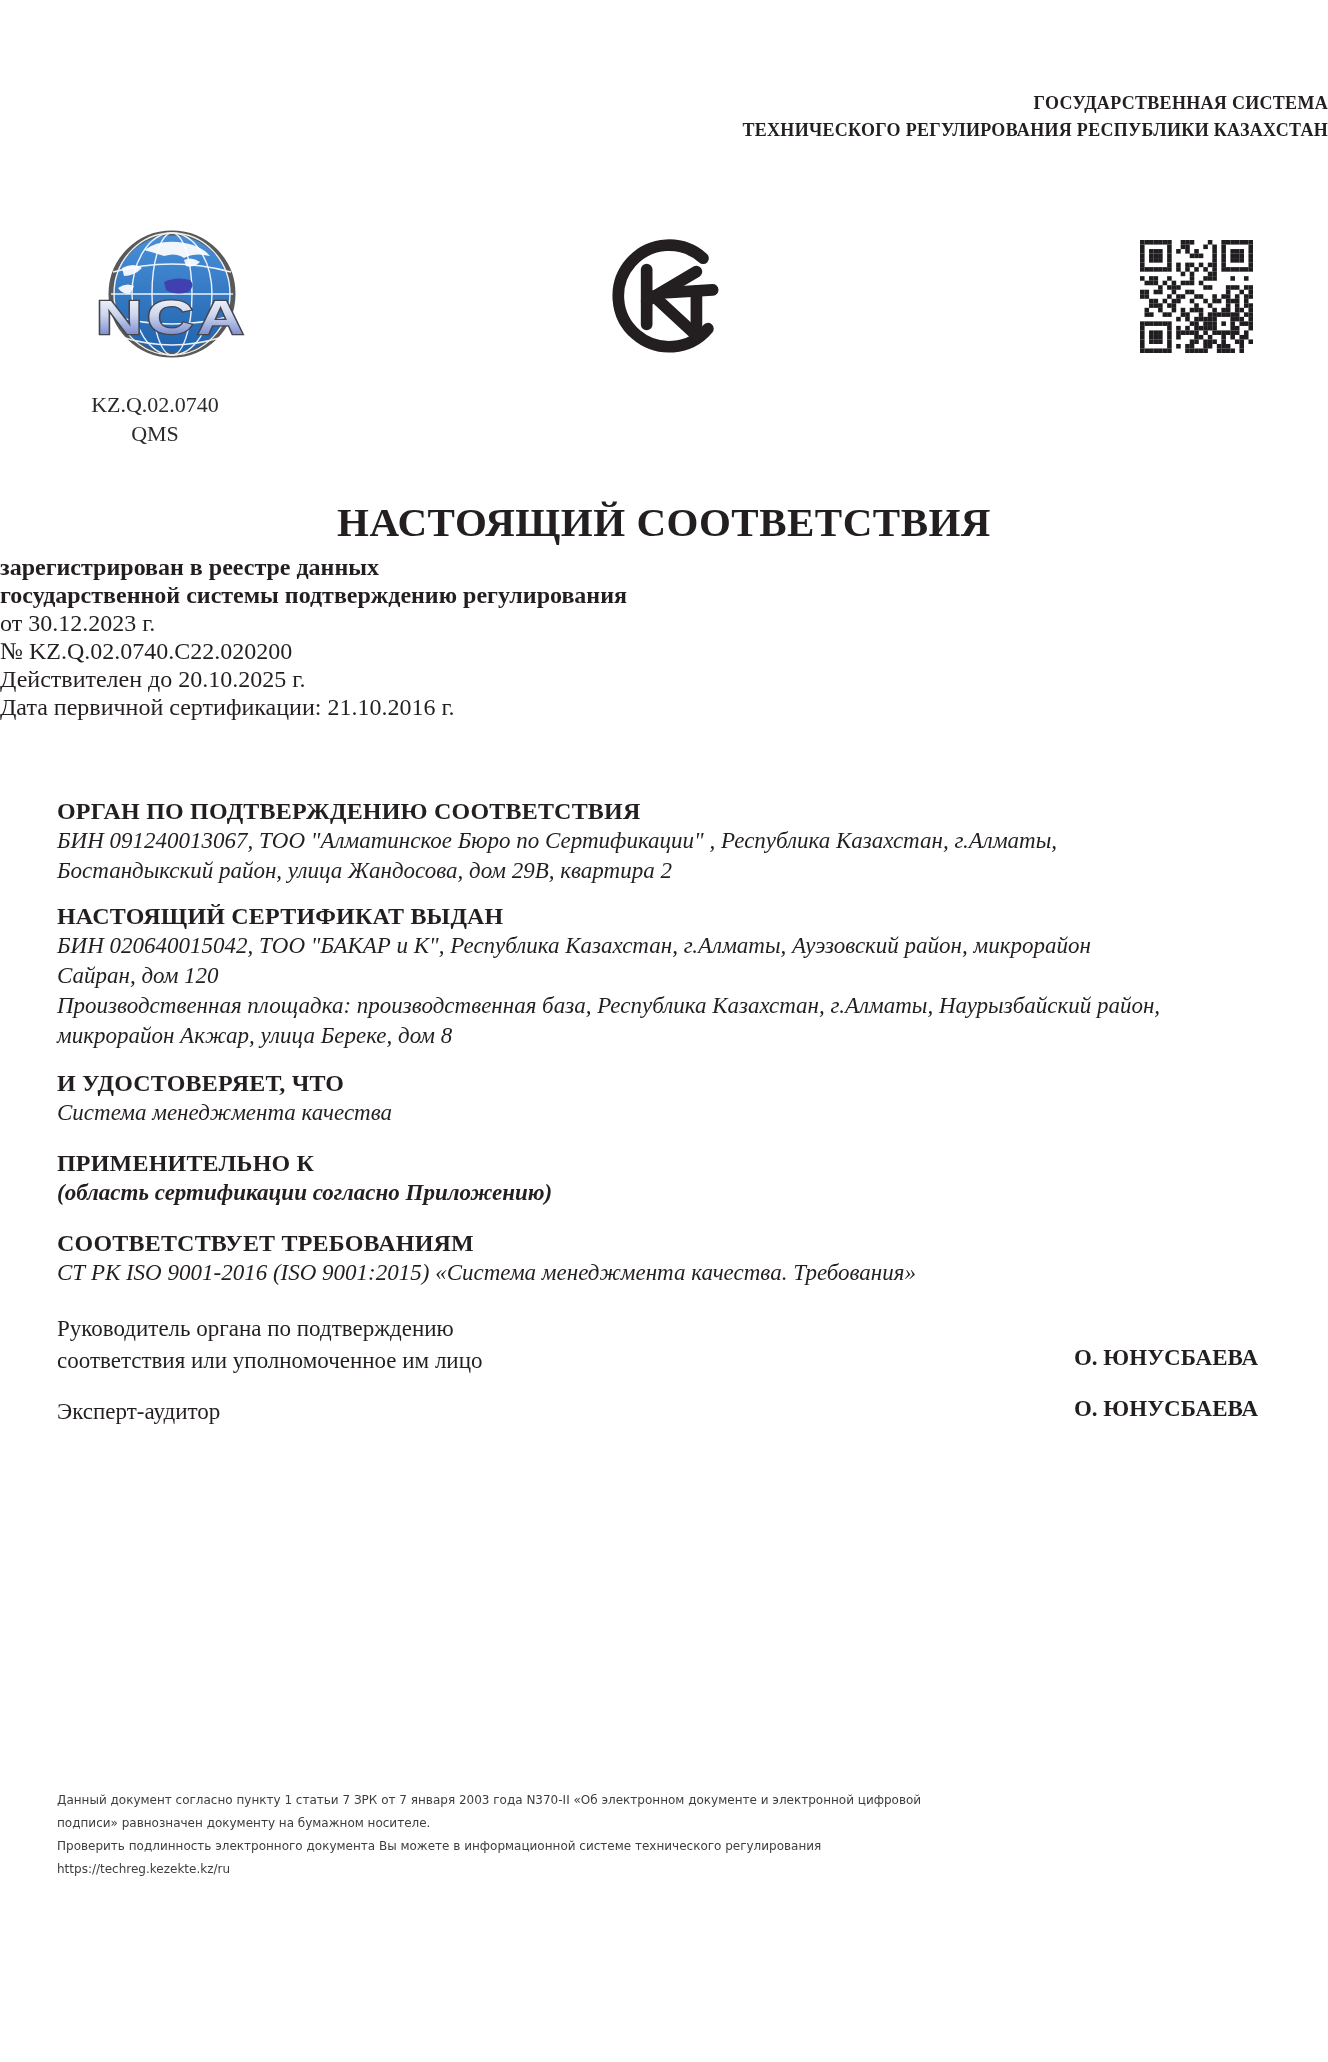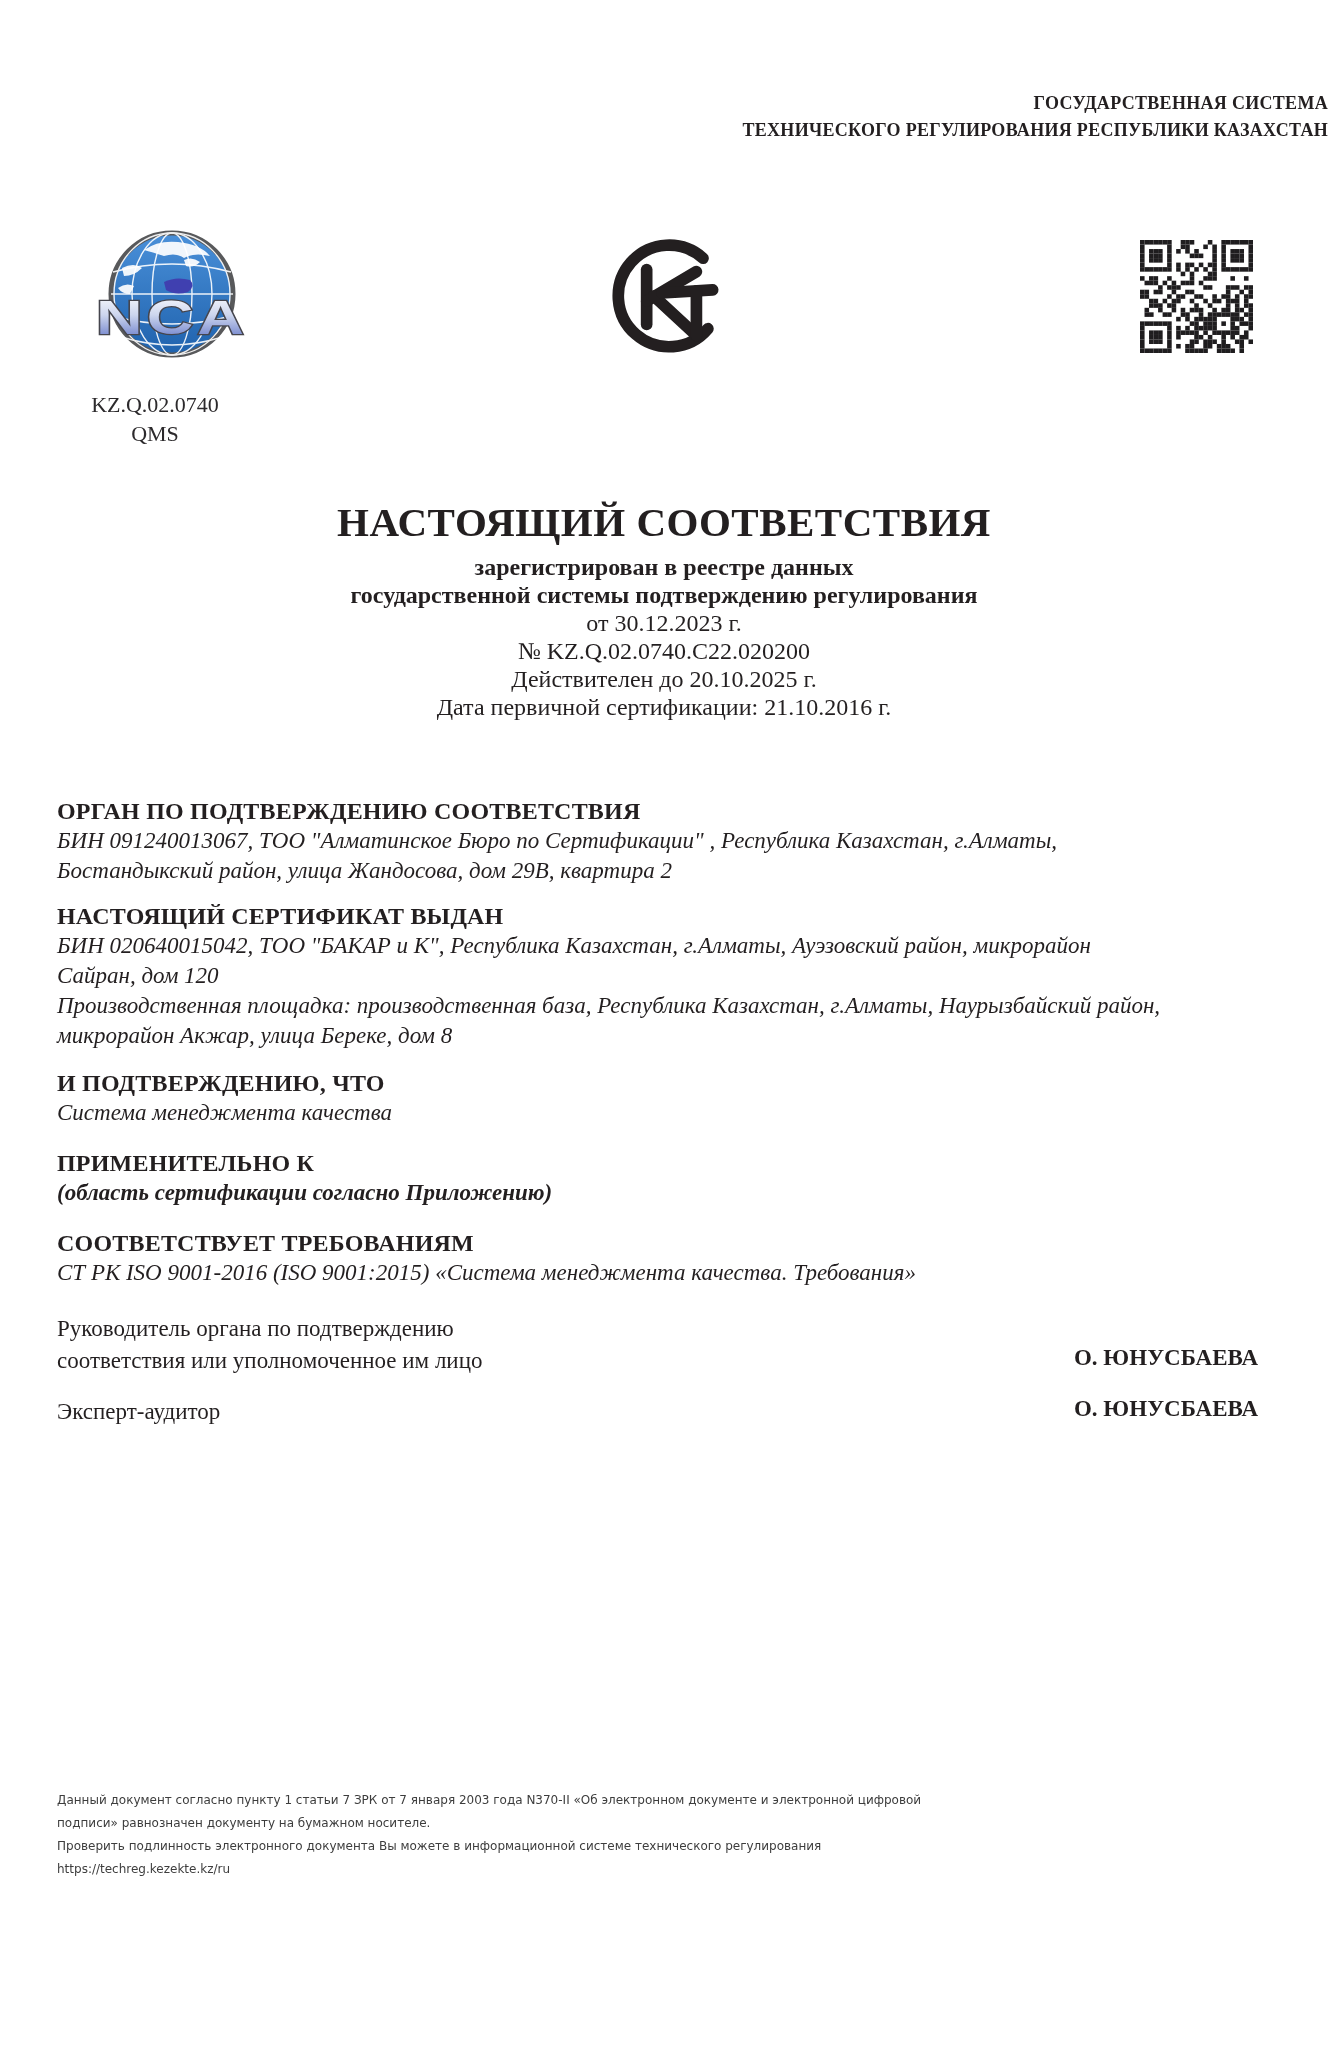--- a/index.html
+++ b/index.html
@@ -12,21 +12,21 @@
     font-size:18px;font-weight:bold;line-height:27px;letter-spacing:.3px;}
   
   .logo-nca{position:absolute;left:88px;top:228px;width:168px;height:136px;}
   .mark-kt{position:absolute;left:603px;top:230px;width:132px;height:132px;}
   .qr-box{position:absolute;left:1140px;top:240px;width:113px;height:113px;}
   .accr{position:absolute;left:80px;top:390px;width:150px;text-align:center;
     font-size:22px;line-height:29px;color:#2c2a2c;}
   
   .title-main{position:absolute;top:498px;left:0;width:100%;text-align:center;
     font-size:41px;font-weight:bold;letter-spacing:.5px;}
-  .title-sub{position:absolute;top:553px;left:0;width:100%;text-align:center;
+  .title-sub{position:absolute;top:553px;left:0;width:100%;text-align:left;
     font-size:24px;line-height:28px;}
   .title-sub .b{font-weight:bold;}
   
   .sec{position:absolute;left:57px;width:1240px;}
   .sec-h{font-size:24px;font-weight:bold;line-height:30px;letter-spacing:.2px;}
   .sec-body{font-size:23px;font-style:italic;line-height:30px;white-space:pre-line;}
   .sec-body.bold{font-weight:bold;}
   .s1{top:796px;} .s2{top:901px;} .s3{top:1068px;} .s4{top:1148px;} .s5{top:1228px;}
   
   .sig-label{position:absolute;left:57px;font-size:23px;font-weight:normal;line-height:32px;}
@@ -437,21 +437,21 @@
 Бостандыкский район, улица Жандосова, дом 29В, квартира 2</div>
   </div>
   <div class="sec s2">
     <div class="sec-h">НАСТОЯЩИЙ СЕРТИФИКАТ ВЫДАН</div>
     <div class="sec-body">БИН 020640015042, ТОО "БАКАР и К", Республика Казахстан, г.Алматы, Ауэзовский район, микрорайон
 Сайран, дом 120
 Производственная площадка: производственная база, Республика Казахстан, г.Алматы, Наурызбайский район,
 микрорайон Акжар, улица Береке, дом 8</div>
   </div>
   <div class="sec s3">
-    <div class="sec-h">И ПОДТВЕРЖДЕНИЮ, ЧТО</div>
+    <div class="sec-h">И УДОСТОВЕРЯЕТ, ЧТО</div>
     <div class="sec-body">Система менеджмента качества</div>
   </div>
   <div class="sec s4">
     <div class="sec-h">ПРИМЕНИТЕЛЬНО К</div>
     <div class="sec-body bold">(область сертификации согласно Приложению)</div>
   </div>
   <div class="sec s5">
     <div class="sec-h">СООТВЕТСТВУЕТ ТРЕБОВАНИЯМ</div>
     <div class="sec-body">СТ РК ISO 9001-2016 (ISO 9001:2015) «Система менеджмента качества. Требования»</div>
   </div>

